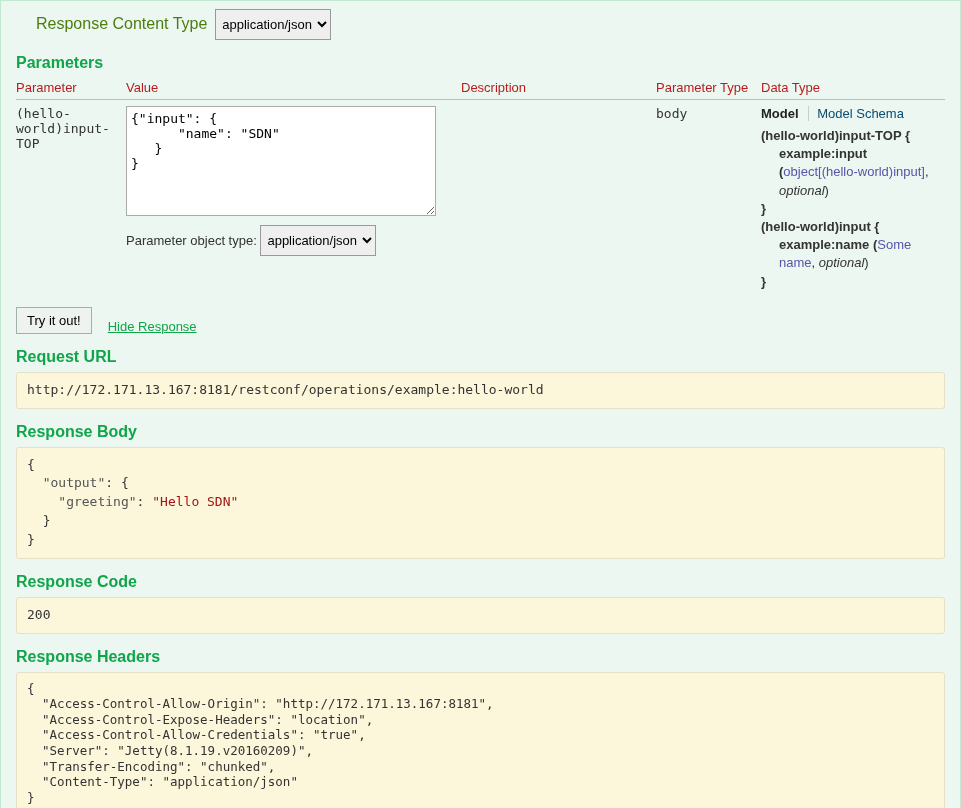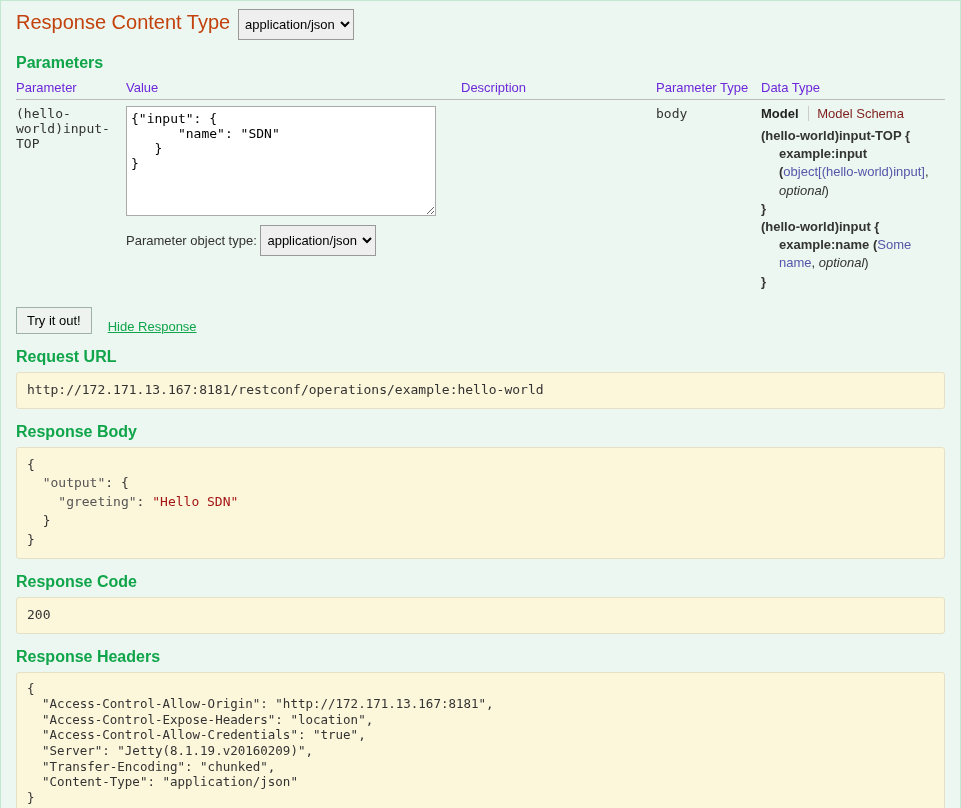--- a/index.html
+++ b/index.html
@@ -13,24 +13,25 @@
   body {
     background: #ebf7f0;
     border: 1px solid #c3e8d1;
     box-sizing: border-box;
     padding: 8px 15px 20px 15px;
   }
   .row {
     margin-bottom: 6px;
   }
   .row-label {
-    color: #c2410c;
-    font-size: 20px;
+    color: #4d7c0f;
+    font-size: 16px;
     display: inline-block;
     padding-right: 4px;
+    margin-left: 20px;
   }
   select.content-type {
     font-family: Arial, sans-serif;
     font-size: 13px;
     height: 31px;
     border: 1px solid #999;
     background: #efefef;
     padding: 1px 2px;
   }
   h4.section {
@@ -40,21 +41,21 @@
     margin: 14px 0 4px 0;
   }
   table.params {
     width: 100%;
     border-collapse: collapse;
     table-layout: fixed;
   }
   table.params thead th {
     text-align: left;
     font-weight: 400;
-    color: #6d28d9;
+    color: #b91c1c;
     font-size: 13px;
     padding: 4px 6px 4px 0;
     border-bottom: 1px solid #bbb;
   }
   table.params td {
     vertical-align: top;
     font-size: 13px;
     padding: 6px 10px 4px 0;
     font-family: monospace;
   }
@@ -88,21 +89,21 @@
   }
   .tabs .tab {
     display: inline-block;
     cursor: pointer;
   }
   .tabs .active {
     font-weight: 700;
     color: #222;
   }
   .tabs .inactive {
-    color: #7f1d1d;
+    color: #0c4a6e;
     border-left: 1px solid #ccc;
     padding-left: 8px;
     margin-left: 6px;
   }
   .model {
     font-size: 13px;
     line-height: 1.4;
   }
   .model b { font-weight: 700; }
   .model .type-link { color: #5555aa; }

